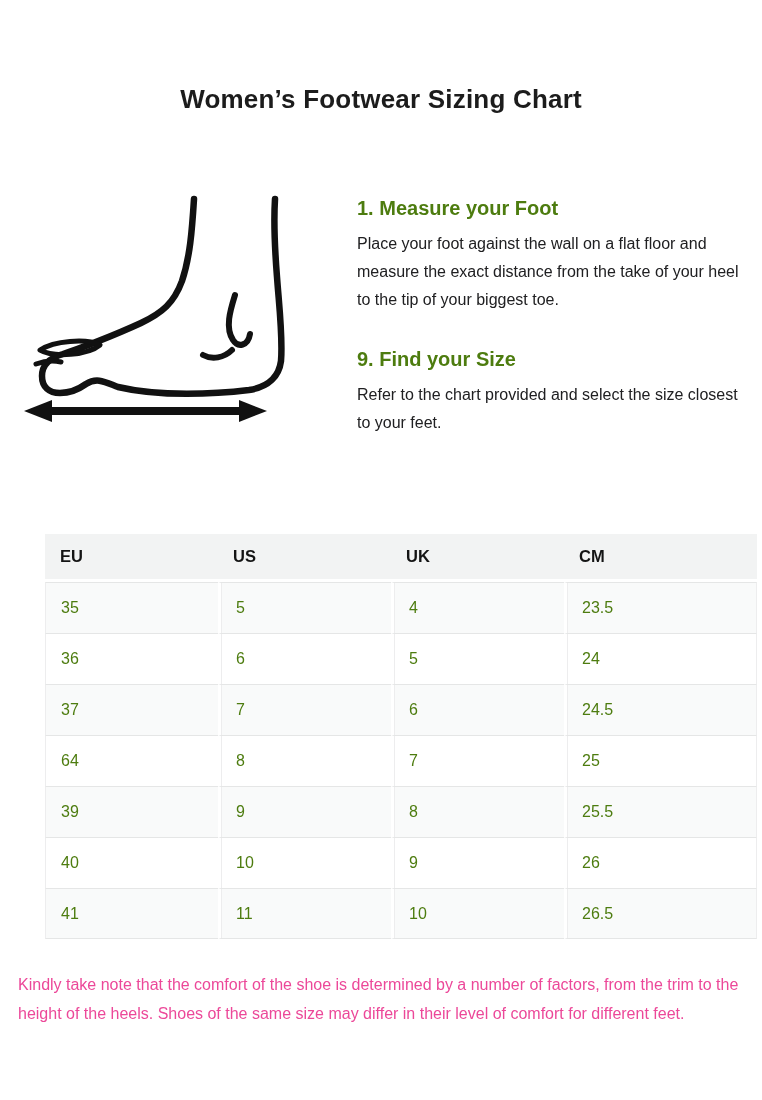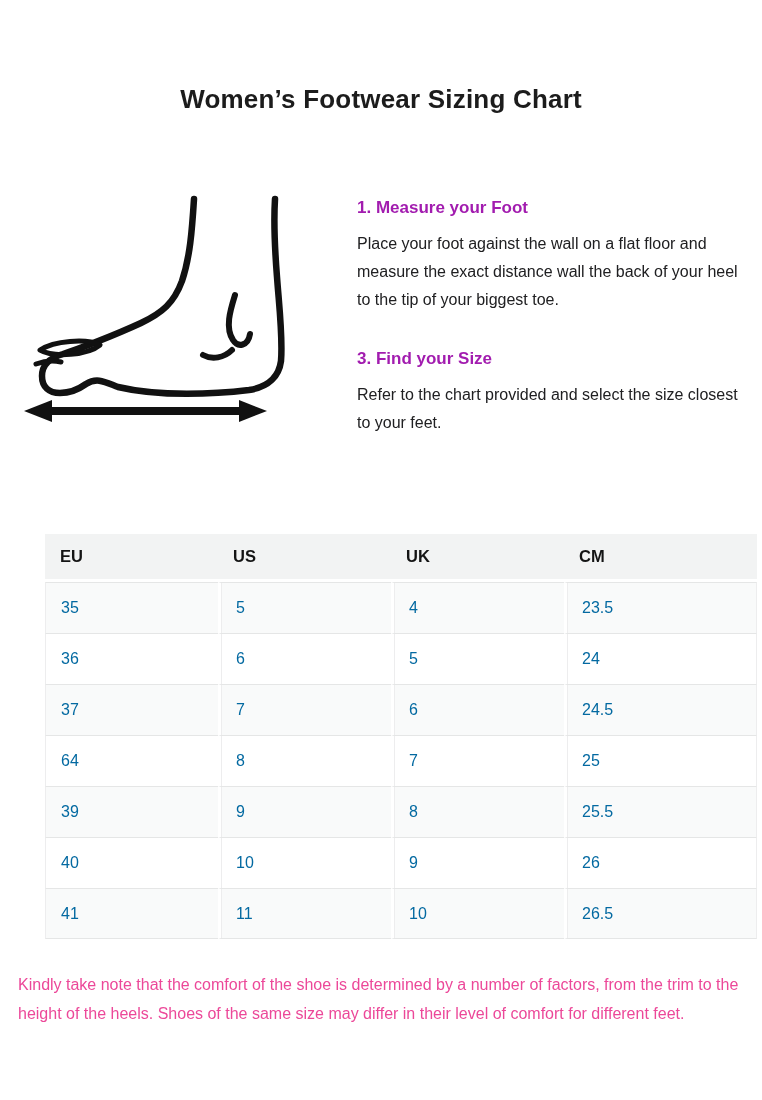--- a/index.html
+++ b/index.html
@@ -27,24 +27,24 @@
     margin-top: 74px;
     padding: 0 22px;
     display: flex;
     align-items: flex-start;
   }
   .figure-box { width: 300px; flex: 0 0 300px; }
   .figure-box svg { display: block; }
   .steps { margin-left: 35px; width: 383px; }
   .step-heading {
     margin-top: 8px;
-    font-size: 17px;
+    font-size: 20px;
     font-weight: 600;
     line-height: 22px;
-    color: #a21caf;
+    color: #4d7c0f;
   }
   .step-body {
     margin-top: 11px;
     font-size: 16px;
     line-height: 28px;
     color: #202022;
   }
   .step + .step .step-heading { margin-top: 34px; }
 
   
@@ -63,21 +63,21 @@
     padding: 0 0 0 15px;
     font-size: 16.5px;
     font-weight: 700;
     color: #141414;
     border-bottom: 3px solid #ffffff;
   }
   .size-table tbody td {
     height: 51px;
     padding: 0 0 0 15px;
     font-size: 16px;
-    color: #0369a1;
+    color: #4d7c0f;
     background: #ffffff;
     border-top: 1px solid #e5e6e6;
     vertical-align: middle;
   }
   .size-table tbody td + td {
     border-left: 3px solid #ffffff;
     box-shadow: inset 1px 0 0 #ededee;
   }
   .size-table tbody td:first-child { border-left: 1px solid #ededee; }
   .size-table tbody td:last-child  { border-right: 1px solid #ededee; }
@@ -129,24 +129,24 @@
           <line x1="26" y1="222" x2="221" y2="222" stroke="#111111" stroke-width="8"></line>
           <polygon points="2,222 30,211 30,233" fill="#111111"></polygon>
           <polygon points="245,222 217,211 217,233" fill="#111111"></polygon>
         </g>
       </svg>
     </div>
 
     <div class="steps">
       <div class="step">
         <div class="step-heading">1. Measure your Foot</div>
-        <div class="step-body">Place your foot against the wall on a flat floor and measure the exact distance wall the back of your heel to the tip of your biggest toe.</div>
+        <div class="step-body">Place your foot against the wall on a flat floor and measure the exact distance from the take of your heel to the tip of your biggest toe.</div>
       </div>
       <div class="step">
-        <div class="step-heading">3. Find your Size</div>
+        <div class="step-heading">9. Find your Size</div>
         <div class="step-body">Refer to the chart provided and select the size closest to your feet.</div>
       </div>
     </div>
 
   </div>
 
   <div class="table-wrap">
     <table class="size-table">
       <colgroup>
         <col style="width:173px">

